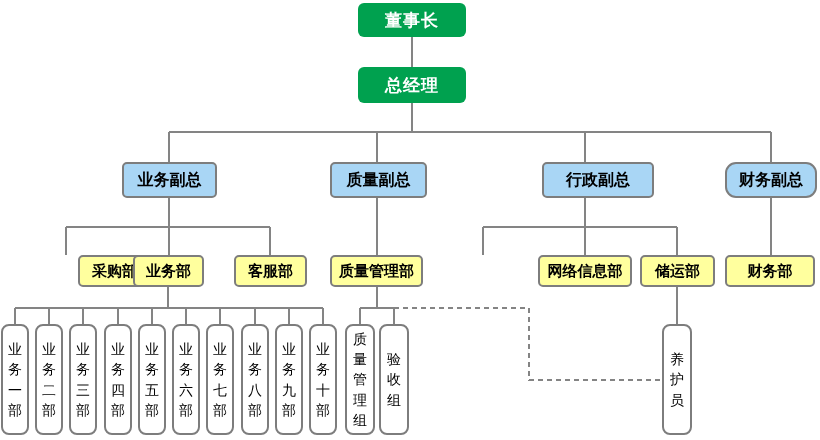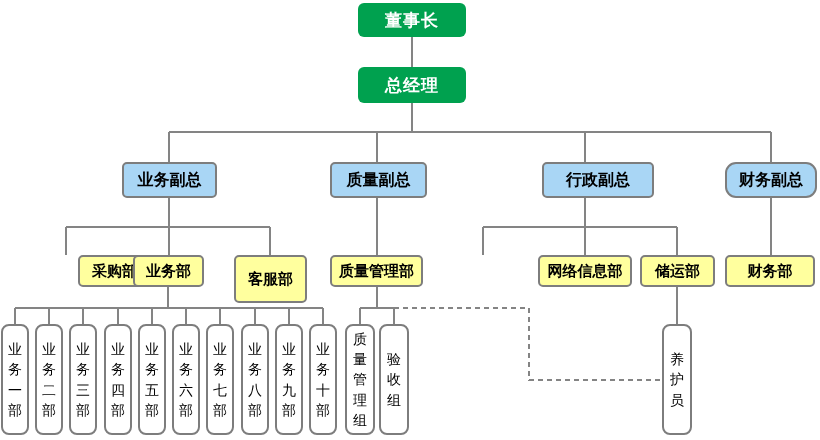--- a/index.html
+++ b/index.html
@@ -78,21 +78,21 @@
     <div class="ln v dash" style="left: 528px; top: 308px; height: 73px;"></div>
     <div class="ln h dash" style="left: 529px; top: 379px; width: 133px;"></div>
     <div class="node exec" style="left: 358px; top: 3px; width: 108px; height: 34px;">董事长</div>
     <div class="node exec" style="left: 358px; top: 67px; width: 108px; height: 36px;">总经理</div>
     <div class="node vp" style="left: 122px; top: 162px; width: 95px; height: 36px;">业务副总</div>
     <div class="node vp" style="left: 330px; top: 162px; width: 97px; height: 36px;">质量副总</div>
     <div class="node vp" style="left: 542px; top: 162px; width: 112px; height: 36px;">行政副总</div>
     <div class="node vp" style="left: 725px; top: 162px; width: 92px; height: 36px; border-radius: 11px;">财务副总</div>
     <div class="node dept" style="left: 30px; top: 255px; width: 73px; height: 32px; margin-left: 48px;">采购部</div>
     <div class="node dept" style="left: 133px; top: 255px; width: 71px; height: 32px;">业务部</div>
-    <div class="node dept" style="left: 234px; top: 255px; width: 73px; height: 48px;">客服部</div>
+    <div class="node dept" style="left: 234px; top: 255px; width: 73px; height: 32px;">客服部</div>
     <div class="node dept" style="left: 330px; top: 255px; width: 93px; height: 32px;">质量管理部</div>
     <div class="node dept" style="left: 538px; top: 255px; width: 94px; height: 32px;">网络信息部</div>
     <div class="node dept" style="left: 640px; top: 255px; width: 75px; height: 32px;">储运部</div>
     <div class="node dept" style="left: 725px; top: 255px; width: 90px; height: 32px;">财务部</div>
     <div class="node team" style="left: 1px; top: 324px; width: 28px; height: 111px;">业
 务
 一
 部</div>
     <div class="node team" style="left: 35px; top: 324px; width: 28px; height: 111px;">业
 务

